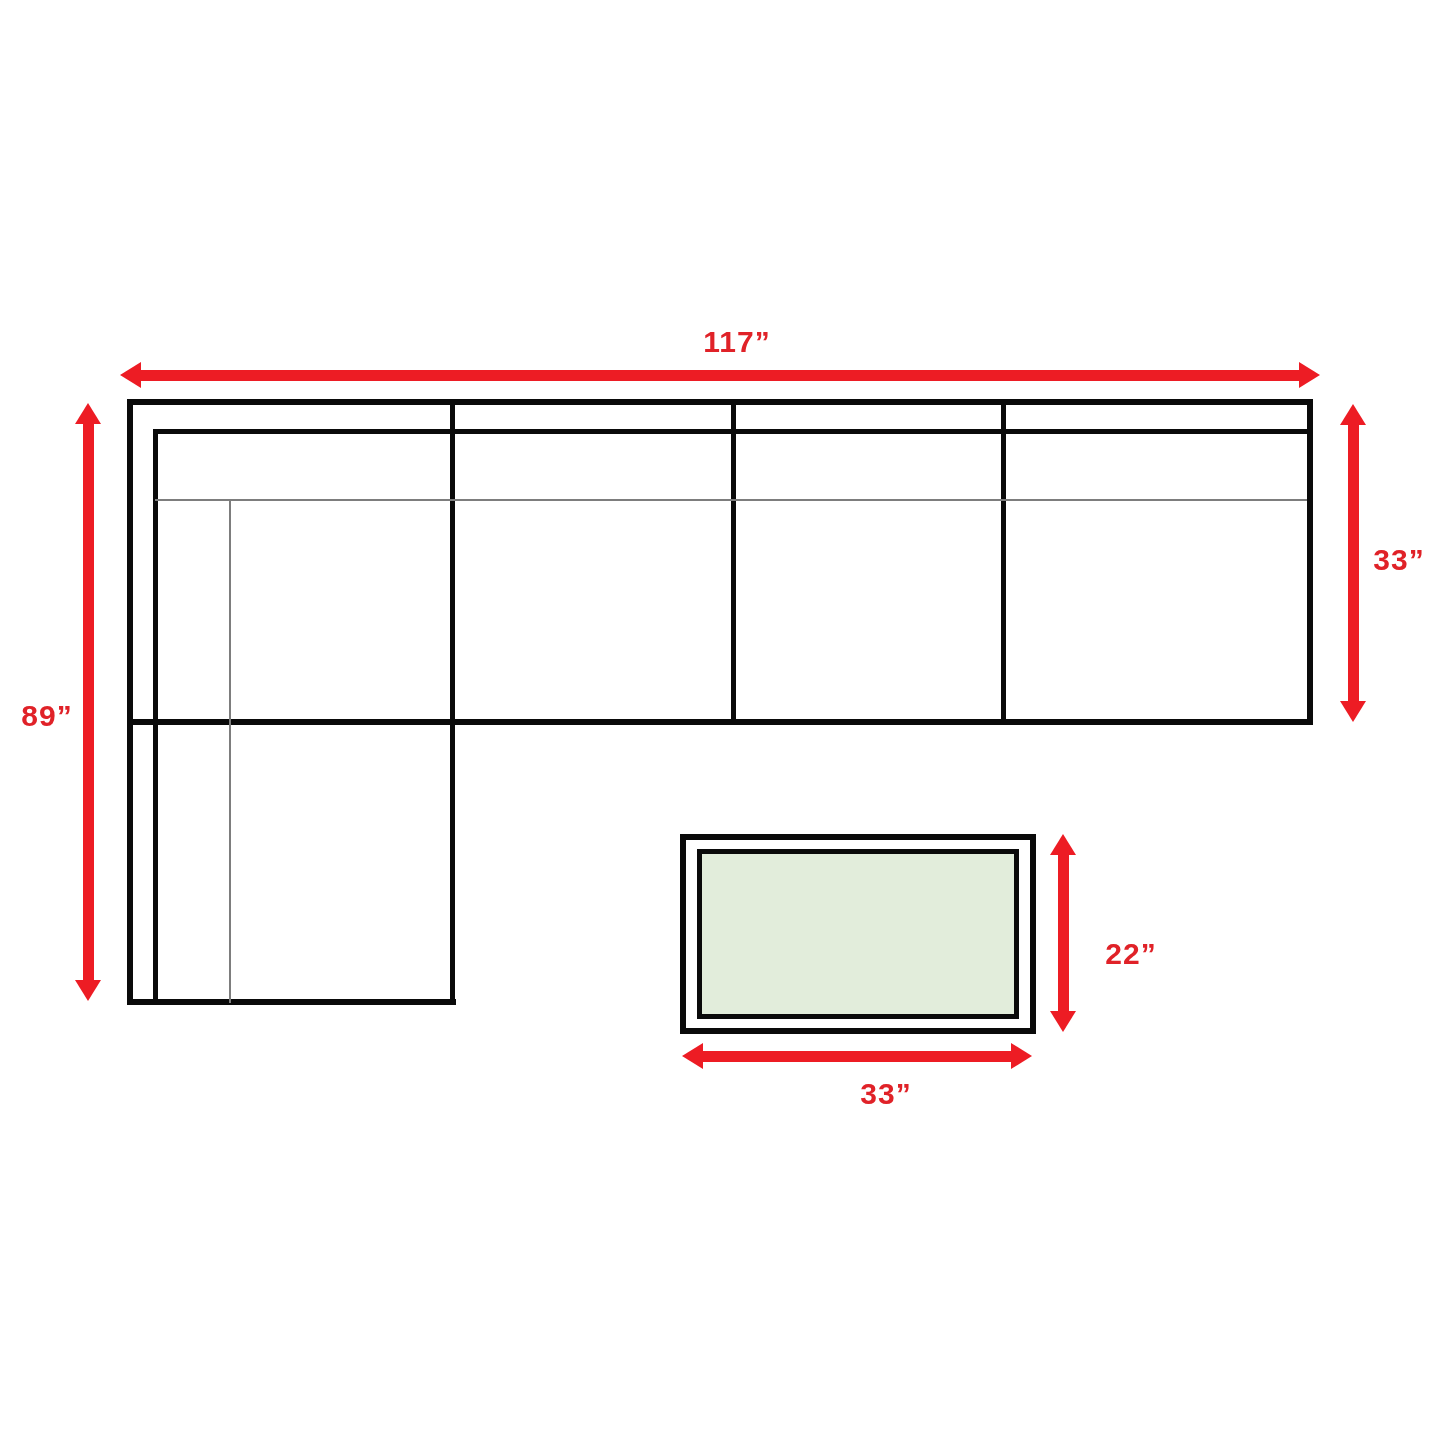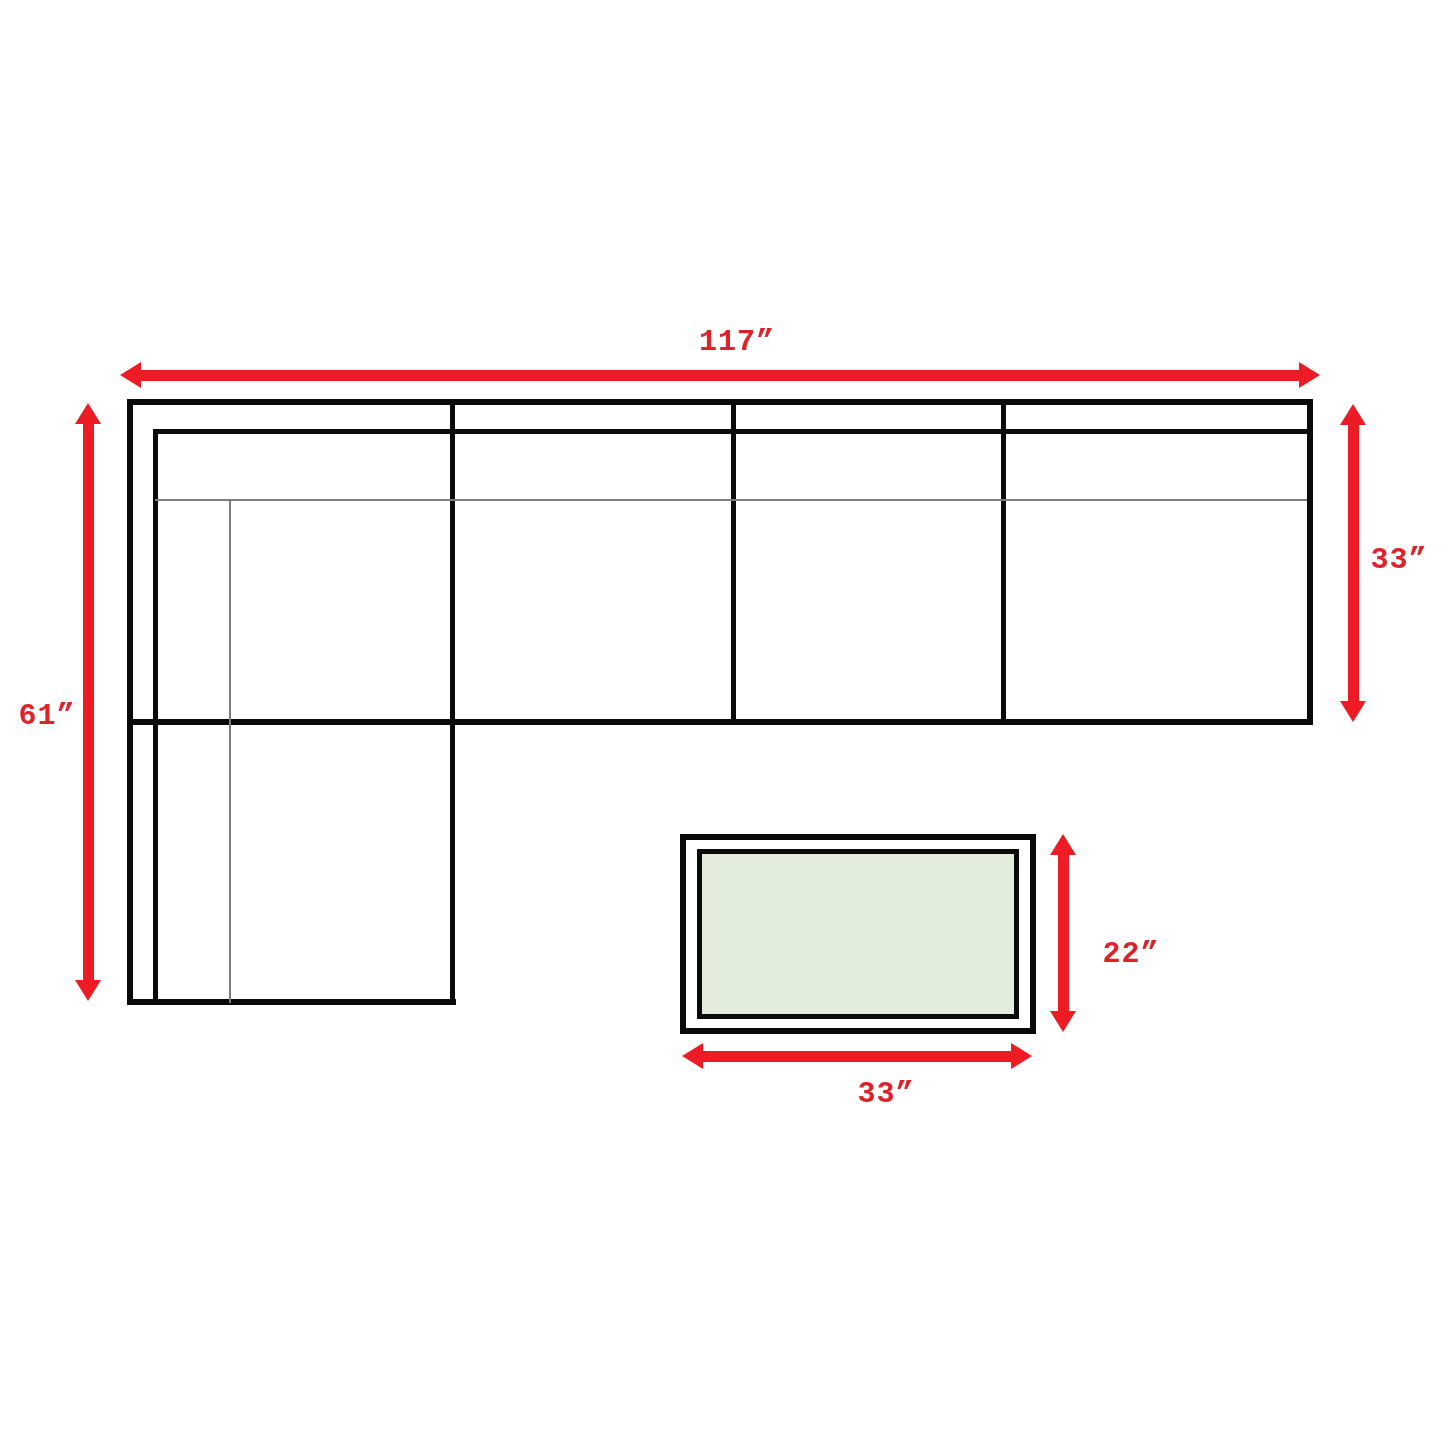--- a/index.html
+++ b/index.html
@@ -23,21 +23,20 @@
   .thin{background:var(--gray);}
   
   .dim-label{
     position:absolute;
     transform:translate(-50%,-50%);
     color:var(--label-red);
     font-size:30px;
     font-weight:700;
     letter-spacing:1px;
     white-space:nowrap;
-    font-family:Liberation Mono, monospace;
   }
   
   .arrow-h{position:absolute;height:11px;background:var(--red);}
   .arrow-h::before{
     content:"";position:absolute;left:-20px;top:-8px;
     border-top:13px solid transparent;border-bottom:13px solid transparent;
     border-right:21px solid var(--red);
   }
   .arrow-h::after{
     content:"";position:absolute;right:-20px;top:-8px;
@@ -90,18 +89,18 @@
     <div class="table-inner"></div>
   </div>
 
   <div class="arrow-h" style="left:140px;top:370px;width:1160px;"></div>
   <div class="arrow-v" style="left:83px;top:423px;height:558px;"></div>
   <div class="arrow-v" style="left:1348px;top:424px;height:278px;"></div>
   <div class="arrow-h" style="left:702px;top:1051px;width:310px;"></div>
   <div class="arrow-v" style="left:1058px;top:854px;height:158px;"></div>
 
   <div class="dim-label" style="left:737px;top:342px;">117”</div>
-  <div class="dim-label" style="left:47px;top:716px;">61”</div>
+  <div class="dim-label" style="left:47px;top:716px;">89”</div>
   <div class="dim-label" style="left:1399px;top:560px;">33”</div>
   <div class="dim-label" style="left:1131px;top:954px;text-align:center;">22”</div>
   <div class="dim-label" style="left:886px;top:1094px;">33”</div>
 
 </div>
 
 </body></html>

